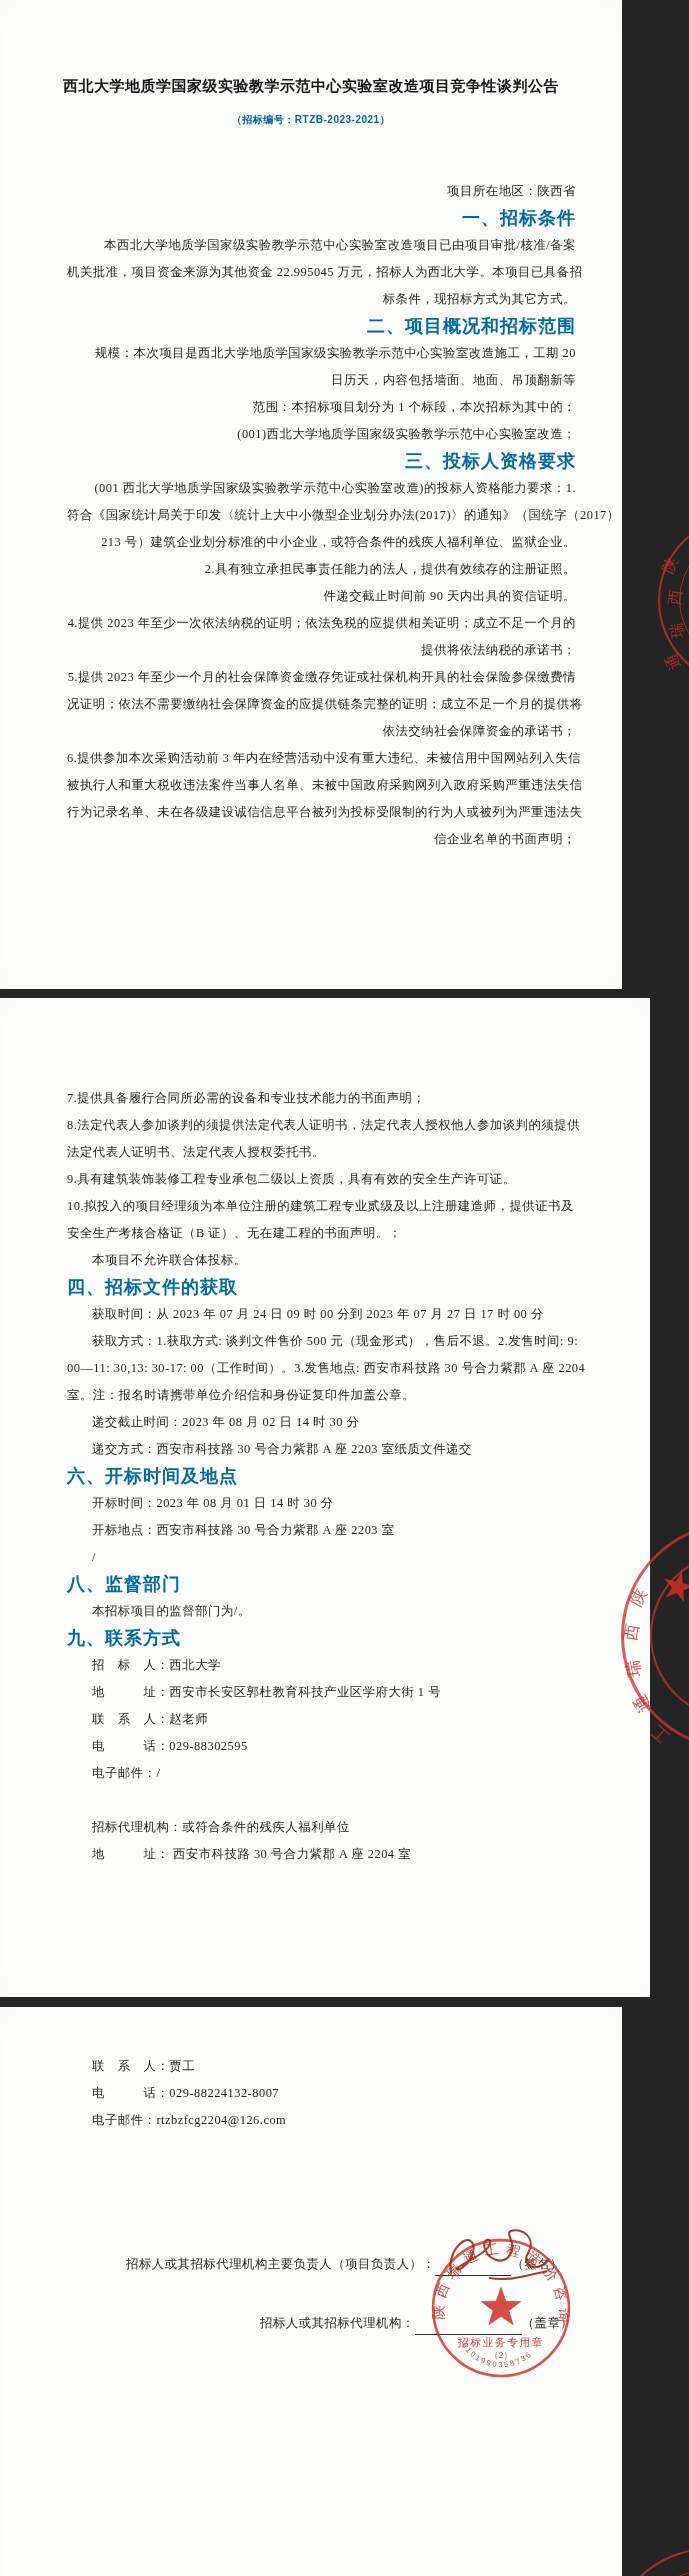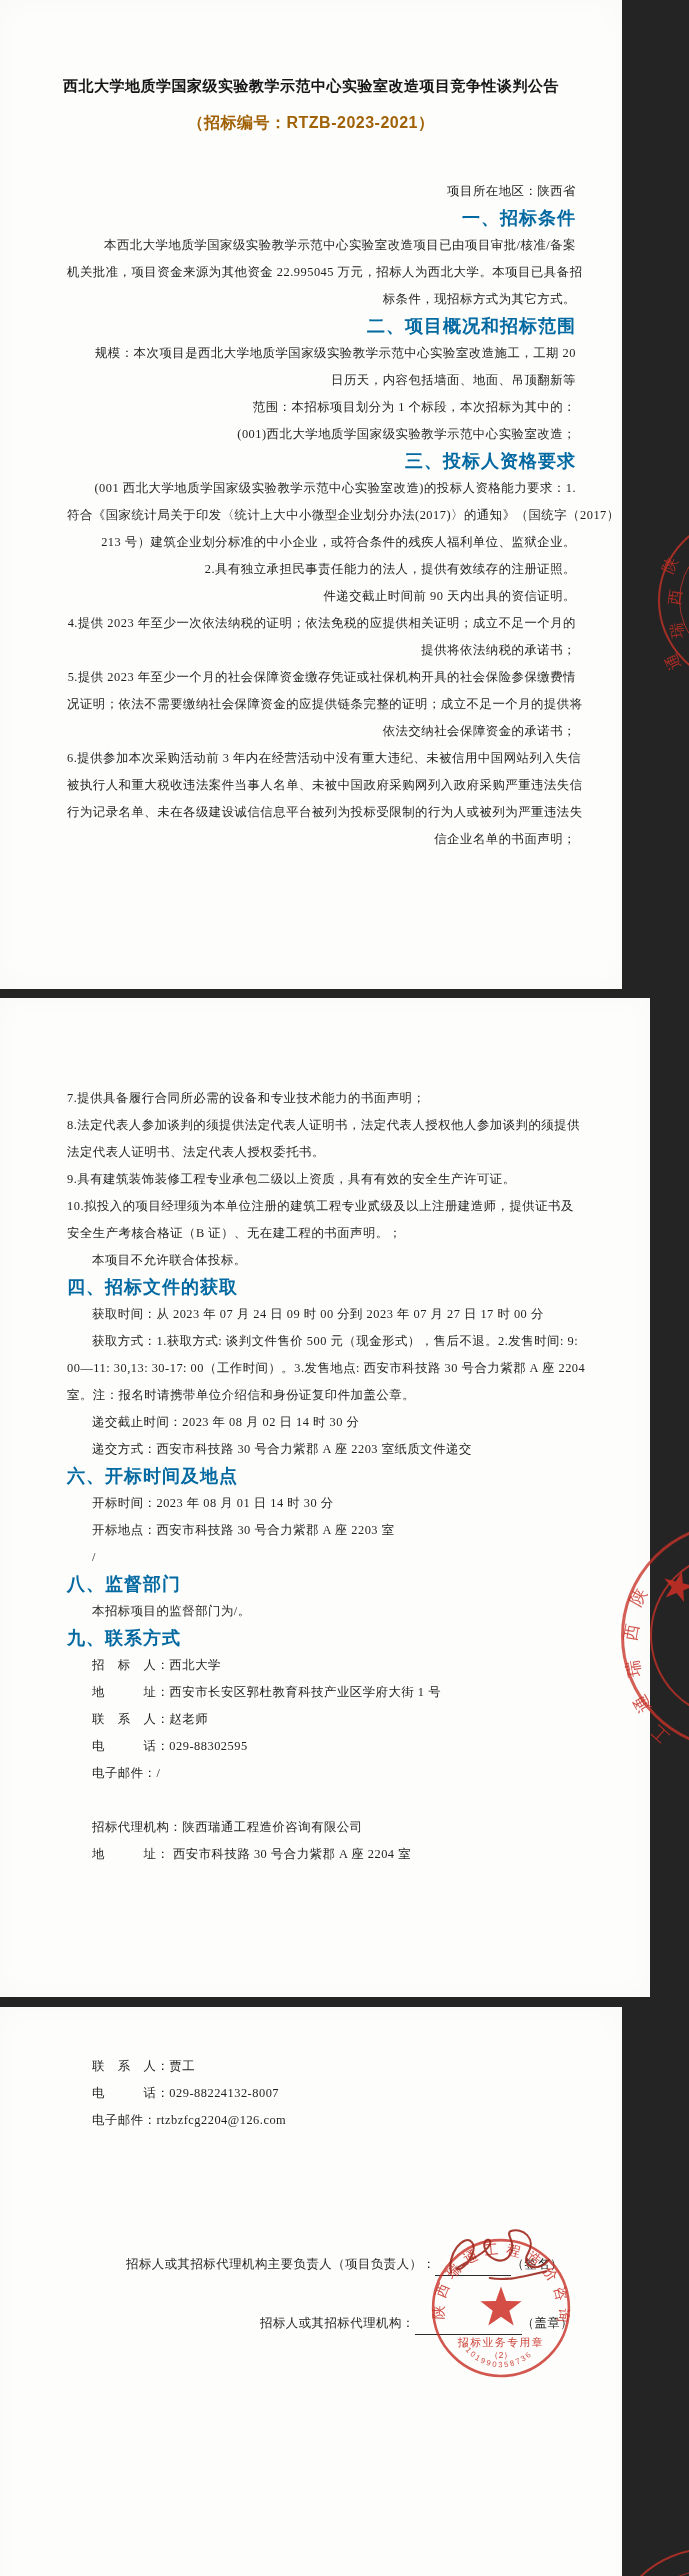--- a/index.html
+++ b/index.html
@@ -7,21 +7,21 @@
           font-family:"Liberation Serif","DejaVu Serif",serif;}
   .page{position:absolute;left:0;width:622px;background:#fdfdfc;box-shadow:inset 0 0 31px rgba(0,0,0,0.02);}
   #page1{top:0;height:989px;}
   #page2{top:998px;height:999px;padding-left:28px;}
   #page3{top:2007px;height:740px;}
   .doc-title{position:absolute;top:77px;left:0;width:100%;text-align:center;
     font-family:"Liberation Sans","DejaVu Sans",sans-serif;font-weight:700;
     font-size:15px;color:#161616;letter-spacing:0.5px;}
   .doc-subtitle{position:absolute;top:113px;left:0;width:100%;text-align:center;
     font-family:"Liberation Sans","DejaVu Sans",sans-serif;font-weight:700;
-    font-size:16px;color:#a16207;letter-spacing:0.5px;}
+    font-size:10px;color:#0369a1;letter-spacing:0.5px;}
   .flow{position:absolute;left:67px;right:46px;}
   #page1 .flow{top:178px;text-align:right;}
   #page2 .flow{top:87px;}
   #page3 .flow{top:46px;}
   .line{height:27px;line-height:27px;font-size:12.4px;color:#1f1f1f;letter-spacing:0.5px;white-space:nowrap;}
   .line.h{font-size:18px;font-weight:700;color:#0369a1;letter-spacing:1px;
     font-family:Liberation Sans, sans-serif;}
   .line.ind{padding-left:25px;}
   .blank{height:27px;}
   .sig-line{position:absolute;font-size:12.4px;color:#1f1f1f;letter-spacing:0.5px;white-space:nowrap;height:24px;line-height:24px;}
@@ -95,21 +95,21 @@
       <div class="line ind">/</div>
       <div class="line h">八、监督部门</div>
       <div class="line ind">本招标项目的监督部门为/。</div>
       <div class="line h">九、联系方式</div>
       <div class="line ind">招　标　人：西北大学</div>
       <div class="line ind">地　　　址：西安市长安区郭杜教育科技产业区学府大街 1 号</div>
       <div class="line ind">联　系　人：赵老师</div>
       <div class="line ind">电　　　话：029-88302595</div>
       <div class="line ind">电子邮件：/</div>
       <div class="blank"></div>
-      <div class="line ind">招标代理机构：陕西瑞通工程造价咨询有限公司</div>
+      <div class="line ind">招标代理机构：或符合条件的残疾人福利单位</div>
       <div class="line ind">地　　　址：  西安市科技路 30 号合力紫郡 A 座 2204 室</div>
     </div>
   </div>
 
   <div class="page" id="page3">
     <div class="flow">
       <div class="line ind">联　系　人：贾工</div>
       <div class="line ind">电　　　话：029-88224132-8007</div>
       <div class="line ind">电子邮件：rtzbzfcg2204@126.com</div>
     </div>

